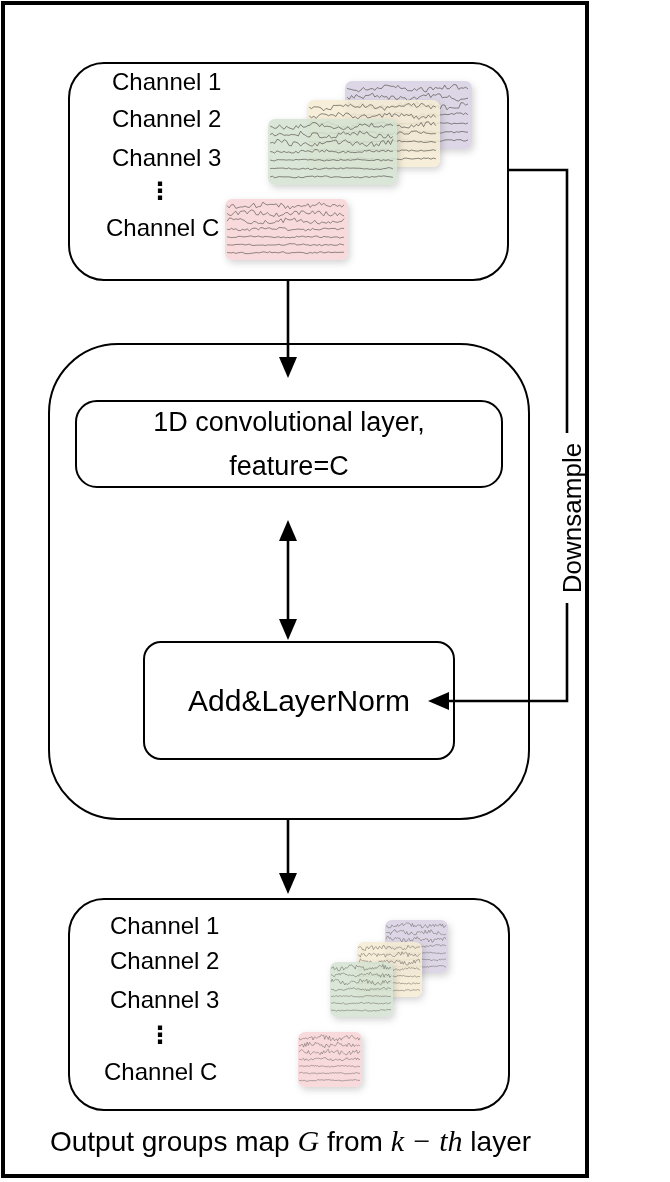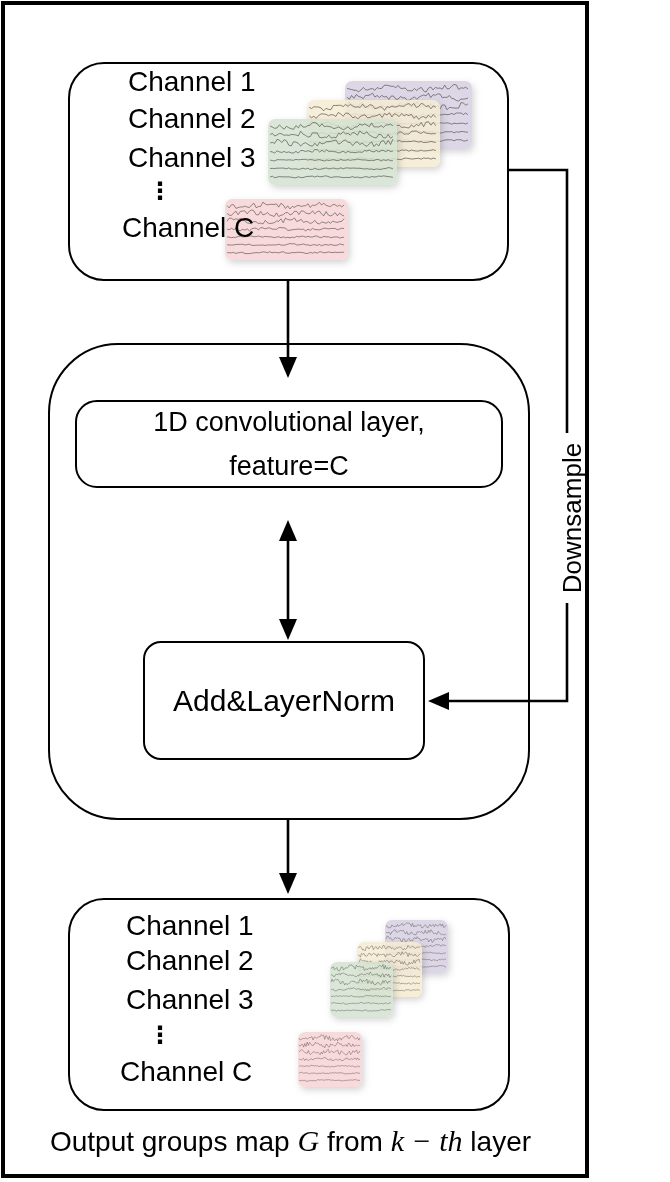--- a/index.html
+++ b/index.html
@@ -6,28 +6,28 @@
   .stage{position:relative;width:670px;height:1182px;background:#ffffff;overflow:hidden;
          font-family:"Liberation Sans","DejaVu Sans",sans-serif;color:#000;}
   .frame{position:absolute;left:1px;top:1px;width:580px;height:1169px;border:4px solid #000;background:#fff;}
   .box{position:absolute;background:#fff;border:2.5px solid #000;box-sizing:border-box;}
   .input-box{left:68px;top:62px;width:441px;height:219px;border-radius:36px;}
   .output-box{left:68px;top:898px;width:442px;height:213px;border-radius:36px;}
   .container-box{left:48px;top:343px;width:482px;height:477px;border-radius:70px;}
   .conv-box{left:75px;top:400px;width:428px;height:88px;border-radius:22px;
             display:flex;flex-direction:column;justify-content:center;align-items:center;}
   .conv-box .ln{font-size:27px;line-height:44px;}
-  .addnorm-box{left:143px;top:641px;width:282px;height:119px;border-radius:18px;
+  .addnorm-box{left:143px;top:641px;width:312px;height:119px;border-radius:18px;
             display:flex;justify-content:center;align-items:center;font-size:30px;}
   .t{position:absolute;white-space:nowrap;}
   .title{left:8px;top:14px;width:560px;text-align:center;font-size:28px;}
   .caption{left:8px;top:1124px;width:565px;text-align:center;font-size:28px;}
   .mi{font-family:"Liberation Serif","DejaVu Serif",serif;font-style:italic;font-size:30px;}
   .mn{font-family:"Liberation Serif","DejaVu Serif",serif;font-style:normal;font-size:30px;}
-  .chlbl{font-size:28px;line-height:21px;margin-left:16px;}
+  .chlbl{font-size:24px;line-height:21px;}
   .dots{font-family:"DejaVu Sans","Liberation Sans",sans-serif;font-weight:bold;font-size:24px;line-height:26px;}
   .sig{position:absolute;border-radius:7px;box-shadow:2px 3px 7px rgba(110,110,110,0.30);overflow:hidden;}
   .sig svg{display:block;width:100%;height:100%;}
   .arrows{position:absolute;left:0;top:0;width:670px;height:1182px;pointer-events:none;}
   .arrows line,.arrows polyline{stroke:#000;stroke-width:2.6;fill:none;}
   .arrows polygon{fill:#000;stroke:none;}
   .downsample{position:absolute;left:487px;top:505px;width:170px;height:26px;line-height:26px;
             text-align:center;font-size:26px;background:#fff;transform:rotate(-90deg);}
 </style>
 </head>

